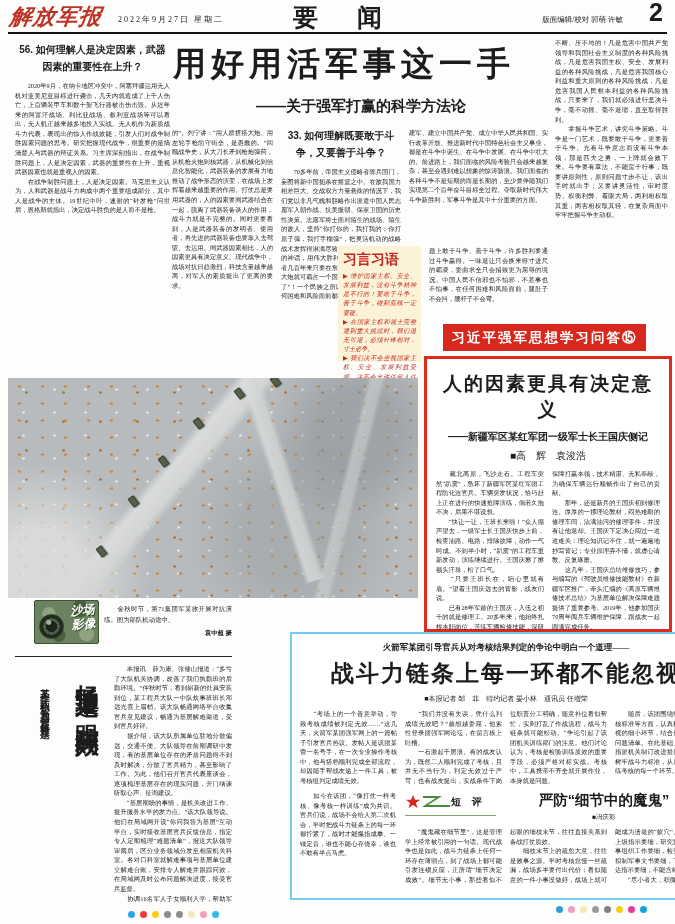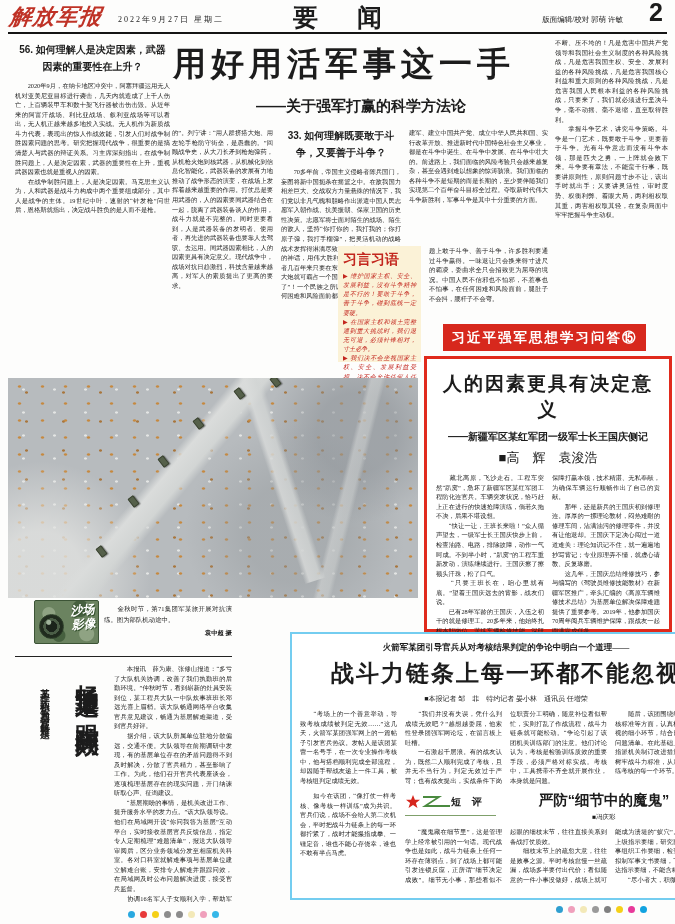--- a/index.html
+++ b/index.html
@@ -56,21 +56,21 @@
   .road-branch{left:250px;top:-90px;width:22px;height:300px;transform:rotate(-18deg);opacity:.8;}
   .road-right{left:330px;top:-10px;width:18px;height:260px;transform:rotate(14deg);opacity:.5;}
   .truck{position:absolute;width:5px;height:9px;background:#55604a;border:1px solid #39422f;
          border-radius:1px;transform:rotate(-38deg);box-shadow:1px 1px 1px rgba(0,0,0,.35);}
 
   
   .red-box{left:424px;top:356px;width:248px;height:276px;border:3px solid #e02a1c;background:#fff;
            box-sizing:border-box;padding:7px 9px 6px 9px;}
   .f-hl{text-align:center;font-size:19px;font-weight:bold;letter-spacing:2px;margin-top:5px;}
   .f-sub{text-align:center;font-size:10px;font-weight:bold;margin-top:7px;}
-  .f-by{text-align:center;font-size:13px;margin-top:5px;}
+  .f-by{text-align:center;font-size:10px;margin-top:5px;}
   .f-body{margin-top:6px;height:172px;column-count:2;column-gap:8px;}
 
   
   .sc-logo{left:34px;top:600px;width:63px;height:42px;border:1px solid #3c5436;border-radius:2px;
     background-image:
       radial-gradient(circle at 22% 30%, #8fa383 0 6px, transparent 7px),
       radial-gradient(circle at 72% 18%, #46603f 0 8px, transparent 9px),
       radial-gradient(circle at 82% 78%, #8fa383 0 7px, transparent 8px),
       radial-gradient(circle at 38% 82%, #46603f 0 6px, transparent 7px);
     background-color:#6b8360;}

